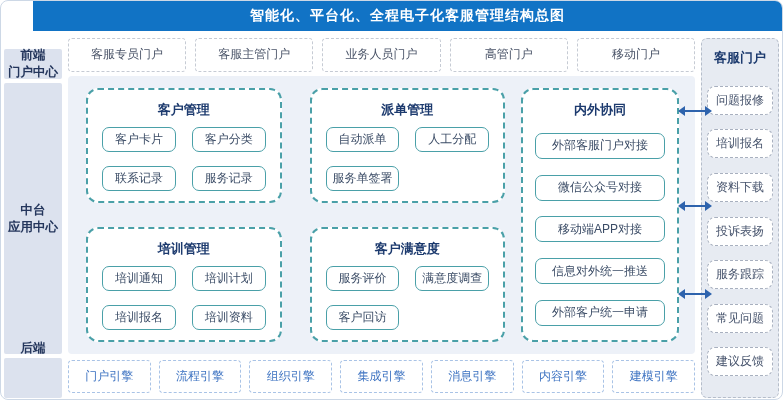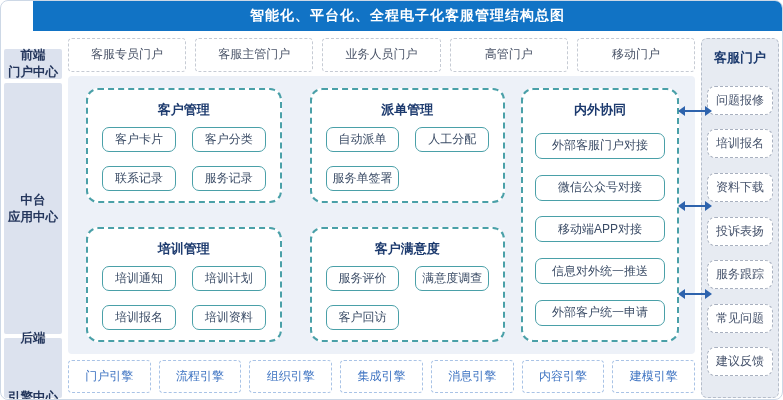--- a/index.html
+++ b/index.html
@@ -20,21 +20,21 @@
   }
   
   .left-col { width:58px; display:flex; flex-direction:column; }
   .left-label {
     background:#dce2ee; color:#24365c; font-size:12.5px; font-weight:600;
     display:flex; flex-direction:column; align-items:center; justify-content:center;
     line-height:17px; border-radius:2px;
   }
   .left-front { height:30px; margin-top:18px; }
   .left-mid   { flex:1; margin-top:4px; }
-  .left-back  { height:60px; margin-top:4px;gap:42px; }
+  .left-back  { height:40px; margin-top:4px;gap:42px; }
   
   .center-col { flex:1; display:flex; flex-direction:column; margin:0 6px; }
   .portal-row { height:39px; margin-top:7px; display:flex; gap:9px; }
   .portal-box {
     flex:1; background:#ffffff; border:1px dashed #c6cbd4; border-radius:4px;
     display:flex; align-items:center; justify-content:center;
     font-size:12px; color:#4a5468;
   }
   .mid-panel {
     flex:1; margin-top:4px; background:#edf1f8; border-radius:4px;

